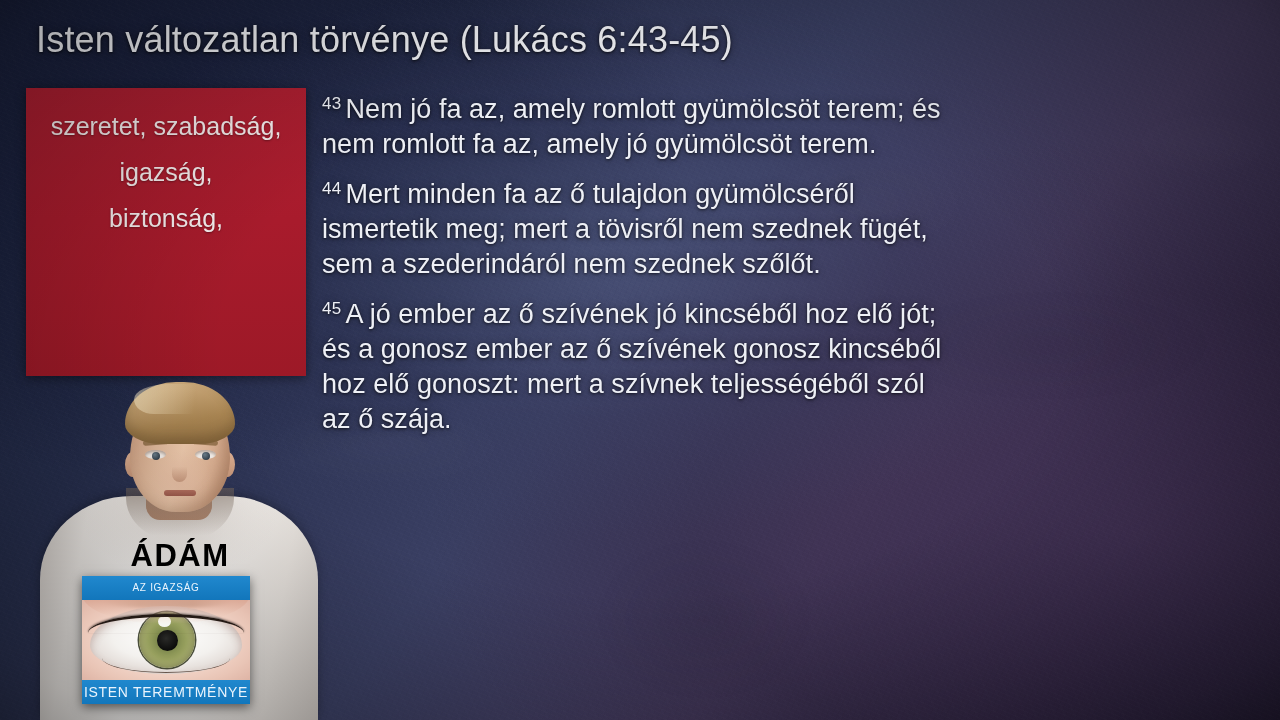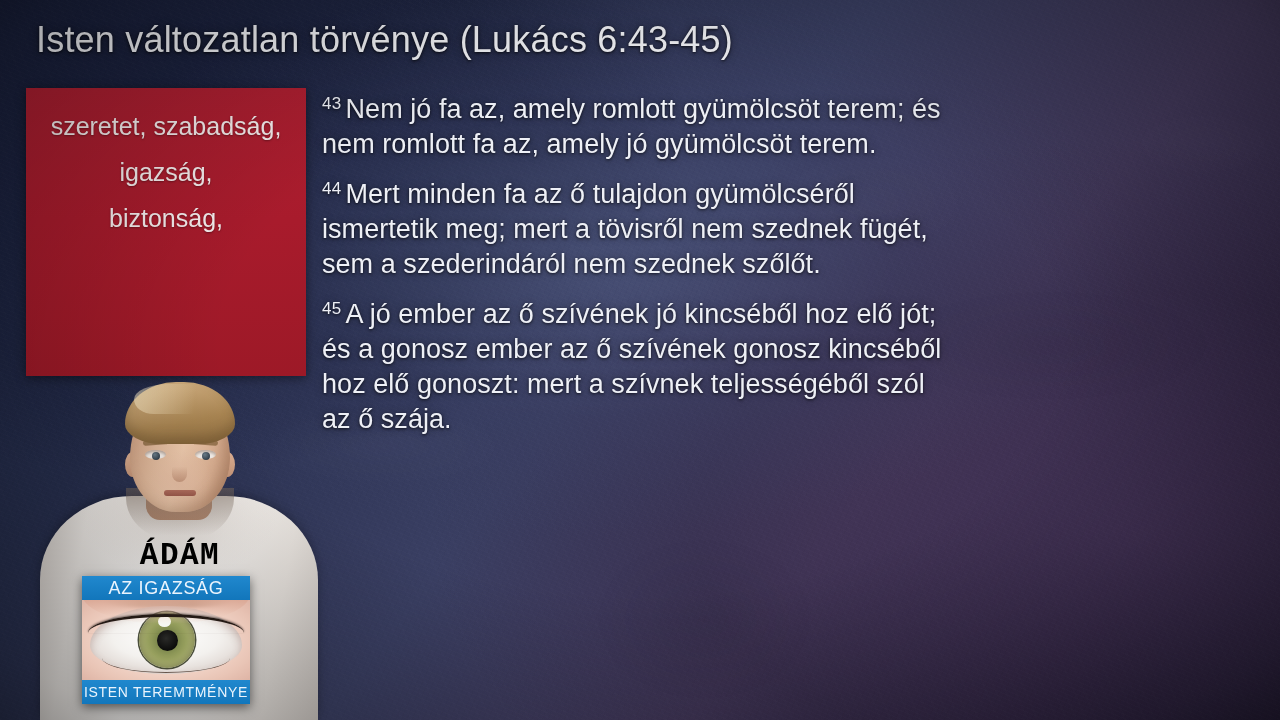--- a/index.html
+++ b/index.html
@@ -275,21 +275,20 @@
     position: absolute;
     left: 30px;
     top: 538px;
     width: 300px;
     text-align: center;
     font-size: 31px;
     font-weight: 700;
     letter-spacing: 1.5px;
     color: #000000;
     z-index: 6;
-    font-family: Liberation Mono, monospace;
   }
 
   
   #book {
     position: absolute;
     left: 82px;
     top: 576px;
     width: 168px;
     height: 128px;
     z-index: 7;
@@ -297,21 +296,21 @@
     overflow: hidden;
     background: #1b7fc4;
   }
   .book-bar {
     position: absolute;
     left: 0;
     width: 168px;
     height: 24px;
     background: linear-gradient(180deg, #2088ce 0%, #1276bb 100%);
     color: #eaf4fd;
-    font-size: 18px;
+    font-size: 10px;
     letter-spacing: 0.7px;
     line-height: 24px;
     text-align: center;
     white-space: nowrap;
     z-index: 3;
   }
   #book-bar-top { top: 0; }
   #book-bar-bottom { bottom: 0; font-size: 14px; }
   
   #eye-photo {

